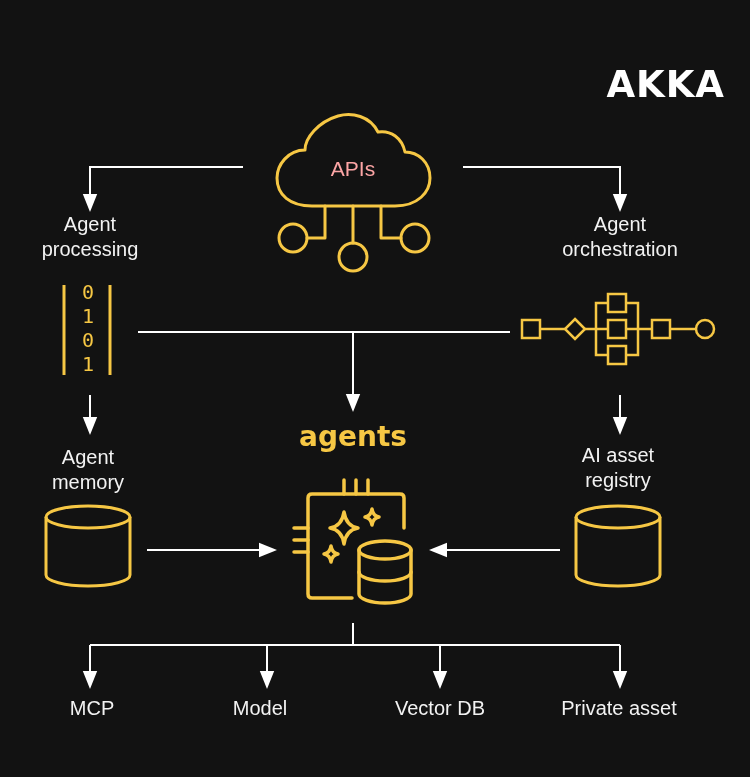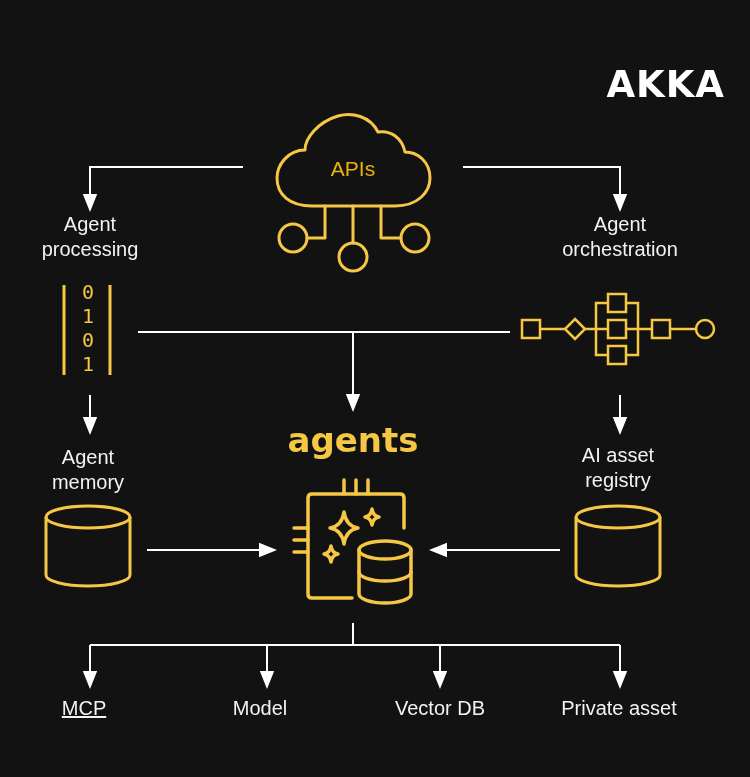--- a/index.html
+++ b/index.html
@@ -1,22 +1,22 @@
 <!DOCTYPE html>
 <html><head>
 <meta charset="utf-8">
 <style>
   html, body { margin: 0; padding: 0; background: #121212; }
   body { width: 750px; height: 777px; position: relative; overflow: hidden;
          font-family: "Liberation Sans", "DejaVu Sans", sans-serif; color: #fff; }
   #diagram { position: absolute; left: 0; top: 0; }
   .lbl { position: absolute; text-align: center; font-size: 20px; line-height: 25px; color: #f2f2f2; white-space: nowrap; transform: translateX(-50%); }
   .logo { position: absolute; right: 25px; top: 22px; font-weight: 900; font-size: 37px; letter-spacing: 1px; color: #fff; font-family: "DejaVu Sans", sans-serif; margin-top: 41px; }
-  .agents { position: absolute; left: 353px; top: 420px; transform: translateX(-50%); color: #f6c744; font-weight: bold; font-size: 34px; font-family: "DejaVu Sans", sans-serif; }
-  .apis { position: absolute; left: 353px; top: 157px; transform: translateX(-50%); font-size: 21px; color: #eab308; }
+  .agents { position: absolute; left: 353px; top: 420px; transform: translateX(-50%); color: #f6c744; font-weight: bold; font-size: 28px; font-family: "DejaVu Sans", sans-serif; }
+  .apis { position: absolute; left: 353px; top: 157px; transform: translateX(-50%); font-size: 21px; color: #fca5a5; }
   .bits { position: absolute; left: 78px; top: 280px; width: 20px; font-family: "DejaVu Sans Mono", monospace; color: #f6c744; font-size: 20px; line-height: 24px; text-align: center; }
   .bits span { display: block; }
 </style>
 </head>
 <body>
 
 <svg id="diagram" width="750" height="777" viewBox="0 0 750 777">
   <defs>
     <marker id="arr" viewBox="0 0 10 10" refX="5" refY="5" markerWidth="9" markerHeight="9" orient="auto-start-reverse">
       <path d="M0,1 L10,5 L0,9 z" fill="#fff"></path>
@@ -121,16 +121,16 @@
 
 <div class="lbl" style="left:88px; top:445px;">
   <div>Agent</div>
   <div>memory</div>
 </div>
 <div class="lbl" style="left:618px; top:443px;">
   <div>AI asset</div>
   <div>registry</div>
 </div>
 
-<div class="lbl" style="left:84px; top:696px;text-decoration:underline;">MCP</div>
+<div class="lbl" style="left:92px; top:696px;">MCP</div>
 <div class="lbl" style="left:260px; top:696px;">Model</div>
 <div class="lbl" style="left:440px; top:696px;">Vector DB</div>
 <div class="lbl" style="left:619px; top:696px;">Private asset</div>
 
 </body></html>

